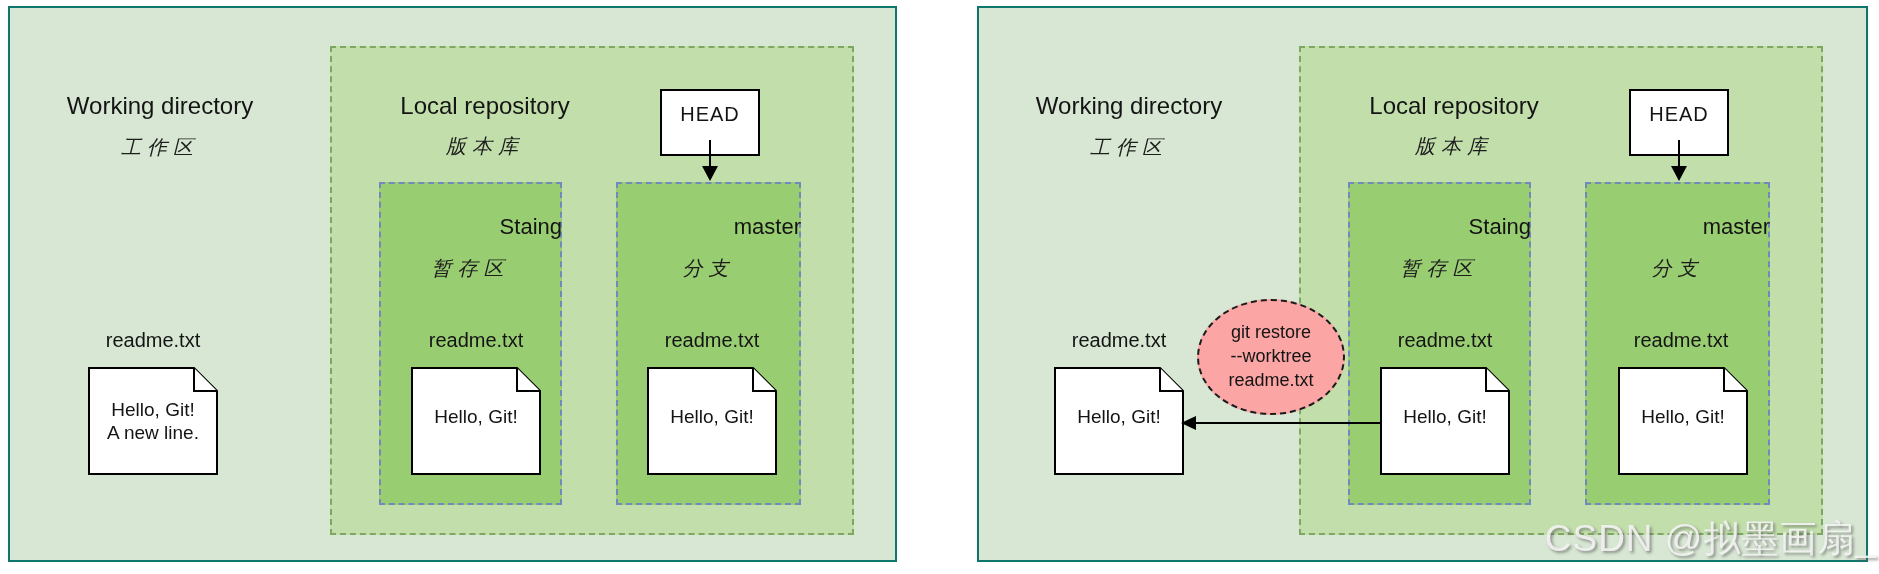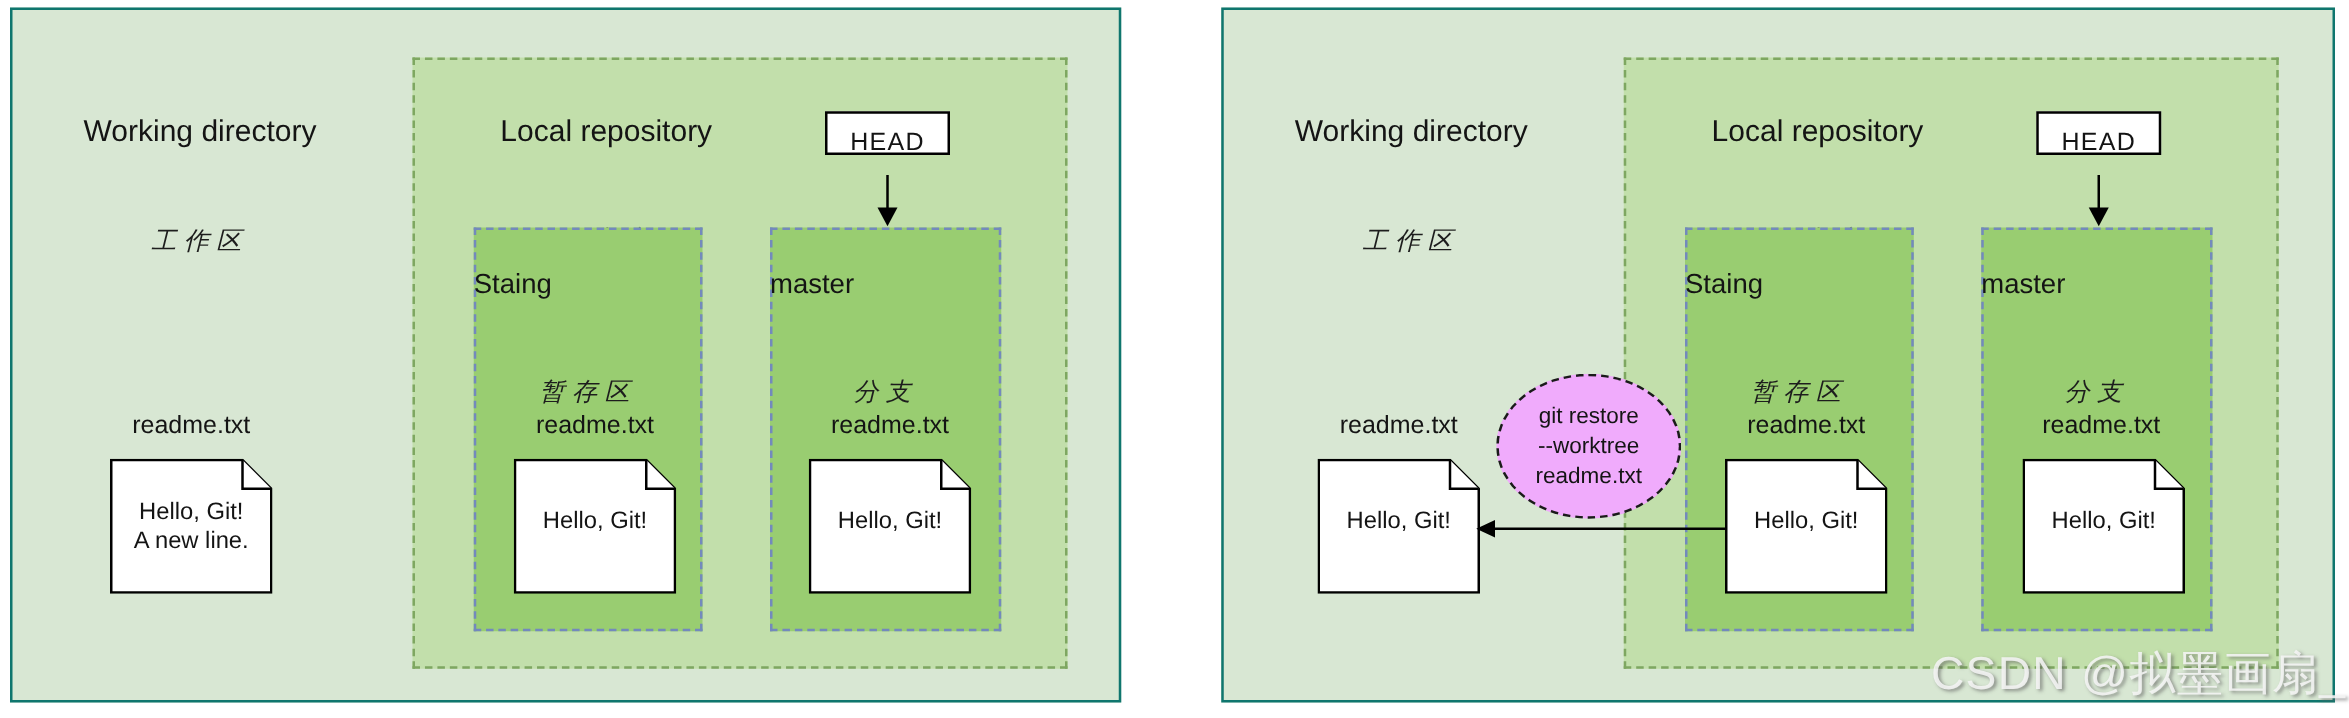--- a/index.html
+++ b/index.html
@@ -10,53 +10,53 @@
   .panel{
     position:absolute;top:6px;width:889px;height:556px;
     background:#d8e7d3;border:2px solid #0f766e;box-sizing:border-box;
   }
   .panel-left{left:8px;}
   .panel-right{left:977px;width:891px;}
   .abs{position:absolute;}
   .title{font-size:24px;text-align:center;white-space:nowrap;}
   .zh{
     font-family:"Liberation Serif", serif;font-style:italic;
-    font-size:20px;text-align:center;letter-spacing:6px;white-space:nowrap;color:#1d1d1d;margin-top:45px;
+    font-size:20px;text-align:center;letter-spacing:6px;white-space:nowrap;color:#1d1d1d;
   }
   .repo-box{
     left:320px;top:38px;width:524px;height:489px;
     background:#c2dfab;border:2px dashed #7ea761;box-sizing:border-box;
   }
   .inner-box{
     top:174px;width:183px;height:323px;
     background:#99cd71;border:2px dashed #7389bd;box-sizing:border-box;
   }
   .stage-box{left:369px;}
   .master-box{left:606px;width:185px;}
-  .box-title{font-size:22px;text-align:left;white-space:nowrap;}
+  .box-title{font-size:22px;text-align:right;white-space:nowrap;}
   .head-box{
-    left:650px;top:81px;width:100px;height:35px;background:#ffffff;
+    left:650px;top:81px;width:100px;height:67px;background:#ffffff;
     border:2px solid #000;box-sizing:border-box;text-align:center;
     line-height:47px;font-size:20px;letter-spacing:1px;
   }
   .v-line{left:699px;top:132px;width:2px;height:28px;background:#000;}
   .v-head{
     left:692px;top:158px;width:0;height:0;
     border-left:8px solid transparent;border-right:8px solid transparent;
     border-top:15px solid #000;
   }
   .file-label{font-size:20px;text-align:center;width:180px;top:321px;white-space:nowrap;}
   .file{top:359px;width:130px;height:96px;}
   .file svg{position:absolute;left:0;top:0;}
   .file-text{
     position:absolute;left:0;top:0;width:100%;padding-top:38px;
     font-size:19px;line-height:23px;text-align:center;
   }
   .annotation{
-    left:218px;top:291px;width:148px;height:116px;background:#f0abfc;
+    left:218px;top:291px;width:148px;height:116px;background:#fca5a5;
     border:2px dashed #1a1a1a;border-radius:50%;box-sizing:border-box;
   }
   .annotation-text{
     position:absolute;left:0;top:19px;width:100%;text-align:center;
     font-size:18px;line-height:24px;white-space:nowrap;
   }
   .h-line{left:214px;top:414px;width:188px;height:2px;background:#000;}
   .h-head{
     left:202px;top:408px;width:0;height:0;
     border-top:7px solid transparent;border-bottom:7px solid transparent;

